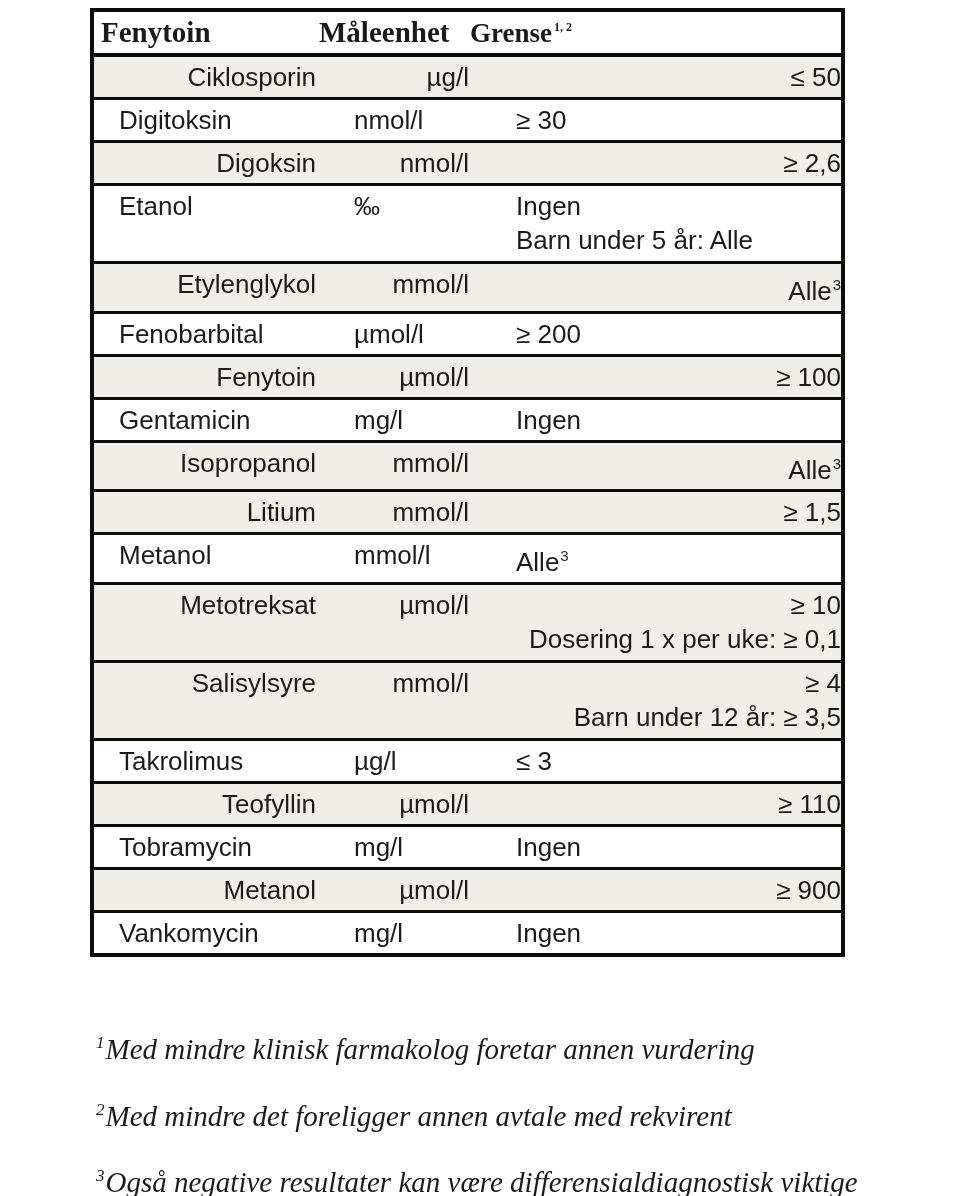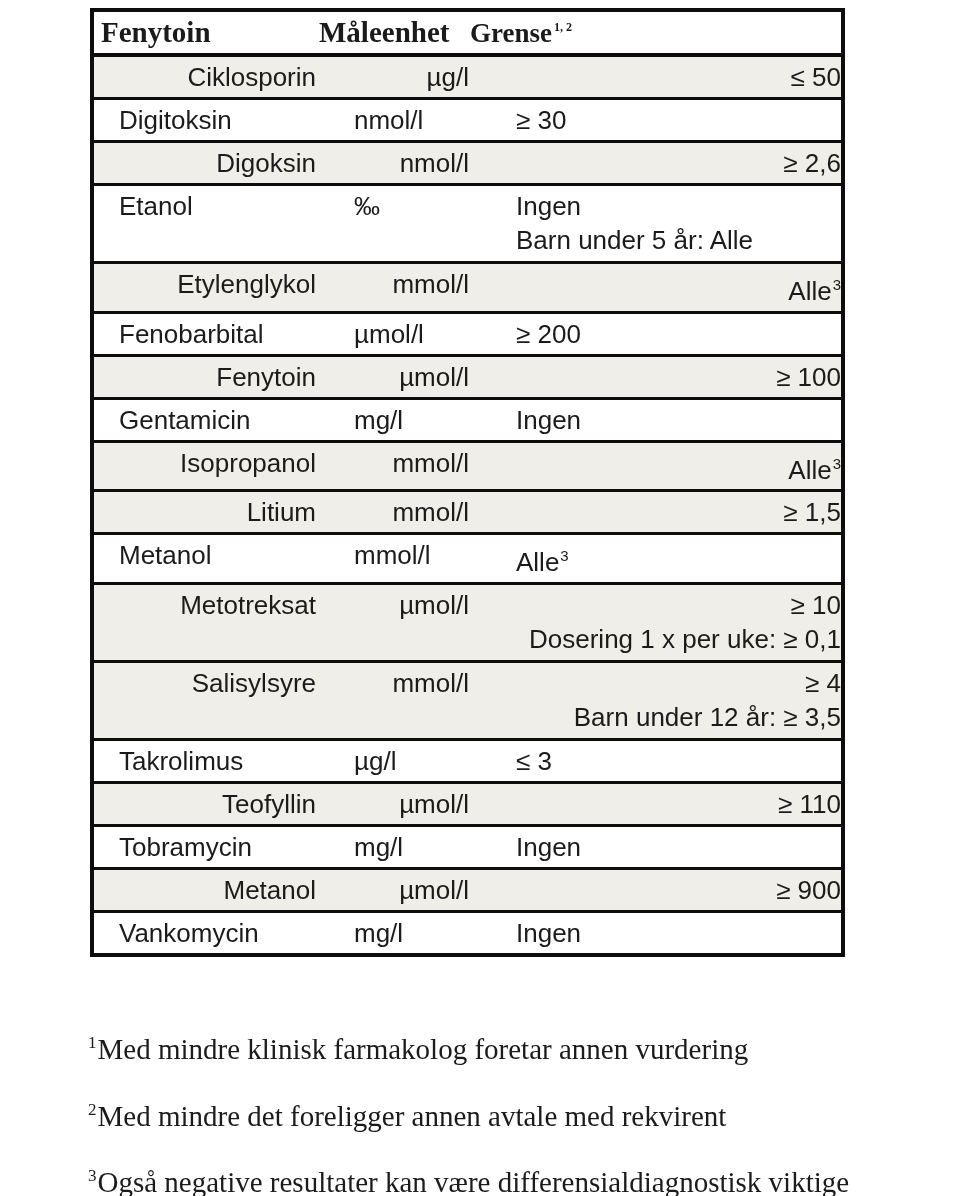--- a/index.html
+++ b/index.html
@@ -59,26 +59,27 @@
   td.c3 { padding-left: 47px; }
   td .cell-sup { font-size: 15px; margin-left: 1px; }
   td .line2 { line-height: 32px; padding-top: 3px; }
 
   .footnotes {
     position: absolute;
     left: 88px;
     top: 1024px;
   }
   .footnote {
-    margin: 0 0 23px 0;
+    margin: 0 0 23px 8px;
     font-family: "Liberation Serif", serif;
     font-size: 29px;
     line-height: 38px;
     white-space: nowrap;
     color: var(--text-color);
+    font-style: italic;
   }
   .footnote sup { font-size: 17px; margin-right: 1px; }
 </style>
 </head>
 <body>
 
 <div class="page">
 
   <table class="subst">
     <thead>

